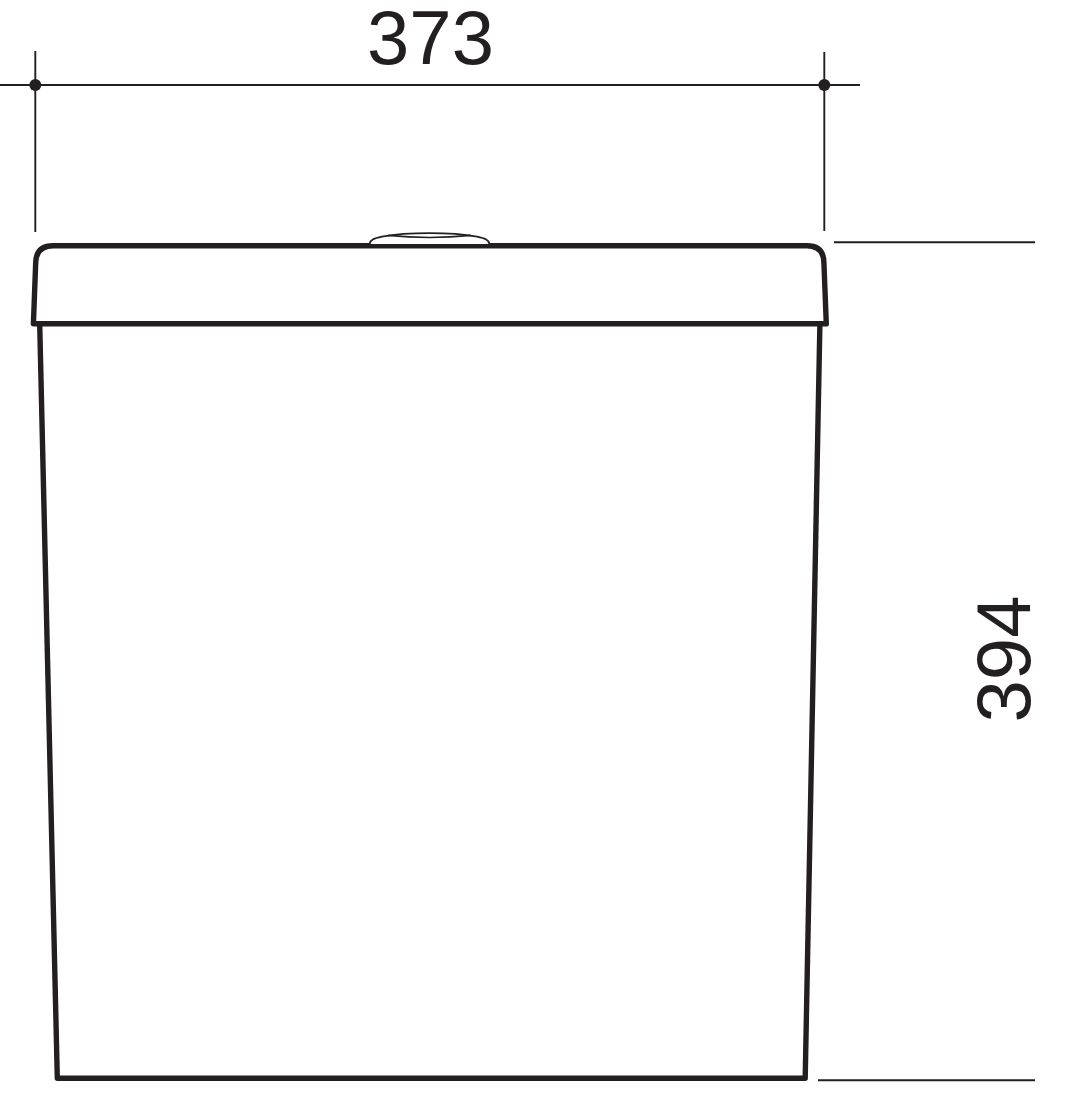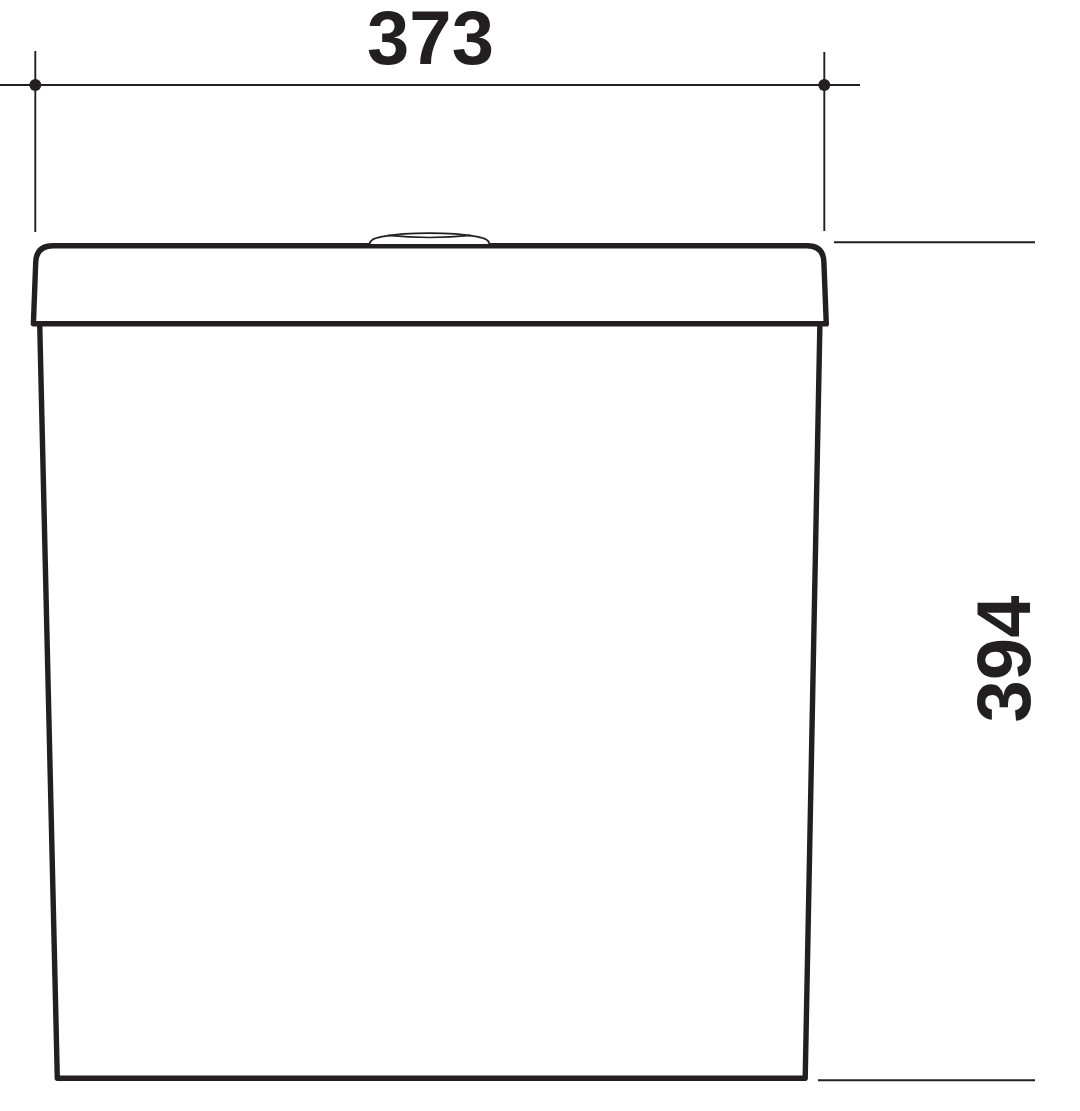--- a/index.html
+++ b/index.html
@@ -1,16 +1,16 @@
 <!DOCTYPE html>
 <html><head>
 <meta charset="utf-8">
 <style>
   html,body{margin:0;padding:0;background:#ffffff;}
-  .wrap{width:1035px;height:1111px;position:relative;overflow:hidden;background:#ffffff;font-weight:bold;}
+  .wrap{width:1035px;height:1111px;position:relative;overflow:hidden;background:#ffffff;}
   svg{display:block;}
   text{font-family:"Liberation Sans", sans-serif;fill:#231f20;}
 </style>
 </head>
 <body>
 <div class="wrap">
 <svg width="1080" height="1111" viewBox="0 0 1080 1111" xmlns="http://www.w3.org/2000/svg">
 
   <rect x="0" y="0" width="1080" height="1111" fill="#ffffff"></rect>
 

